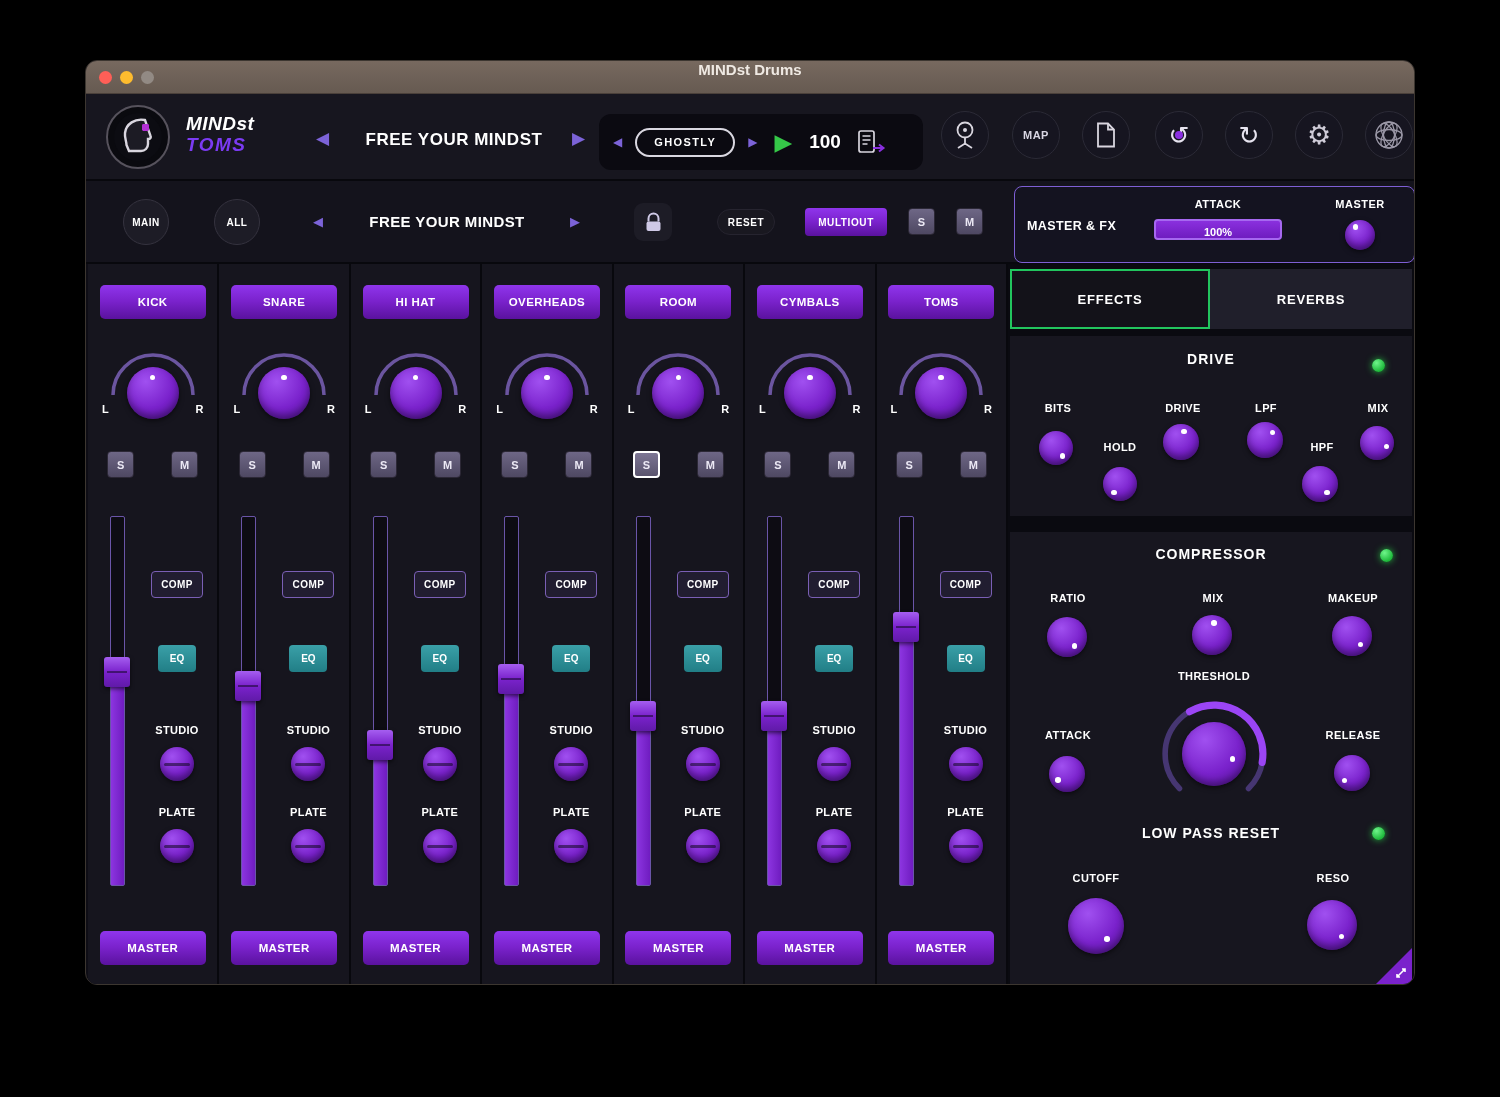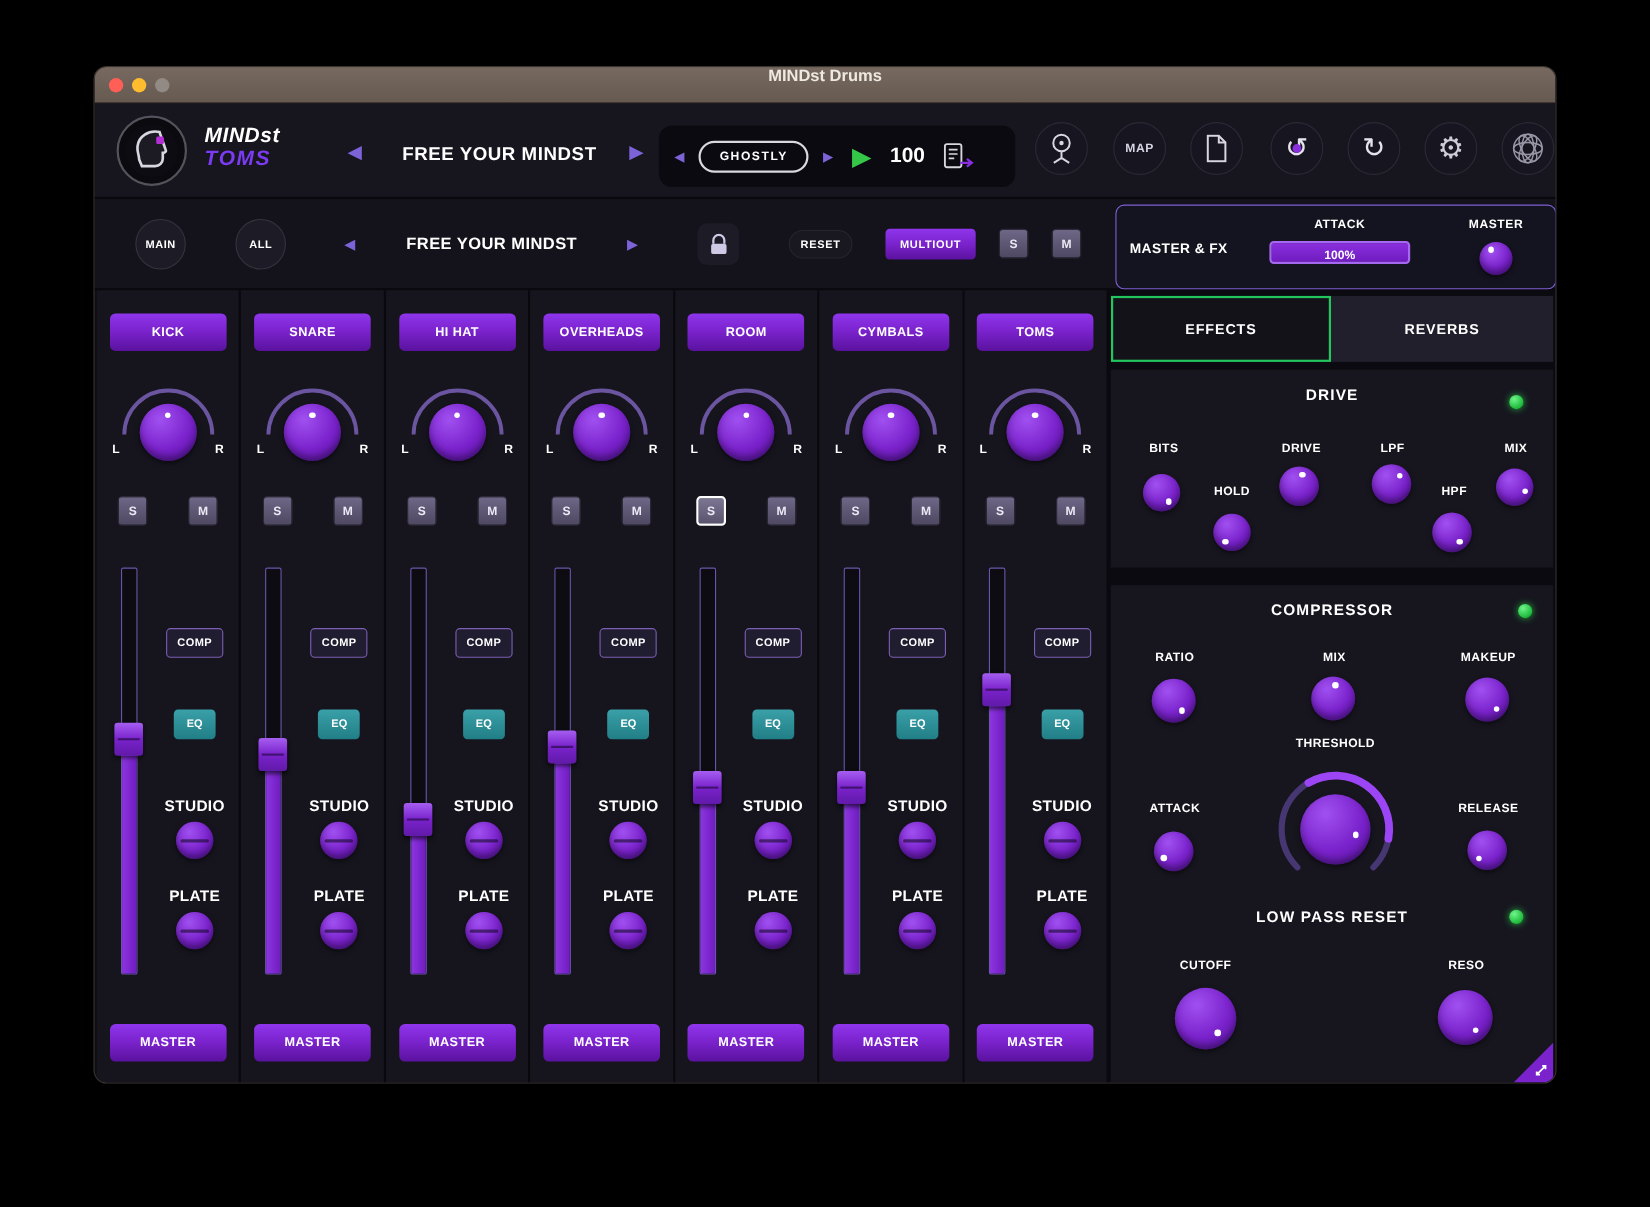--- a/index.html
+++ b/index.html
@@ -116,21 +116,21 @@
                  box-shadow:0 2px 4px rgba(0,0,0,.6); }
   .fader-thumb::after { content:""; position:absolute; left:3px; right:3px; top:50%;
                         height:2px; margin-top:-1px; background:rgba(20,8,40,.55); }
   .comp-btn { position:absolute; top:307px; left:63px; width:52px; height:27px; border-radius:4px;
               background:#211d30; border:1px solid #7a5fb5; color:#fff; font-size:10px;
               font-weight:bold; letter-spacing:.4px; }
   .eq-btn { position:absolute; top:381px; left:70px; width:38px; height:27px; border-radius:4px;
             background:linear-gradient(180deg,#3aa0a8,#217e86); border:none; color:#fff;
             font-size:10px; font-weight:bold; }
   .send-lbl { position:absolute; left:89px; transform:translateX(-50%); color:#fff;
-              font-size:14px; font-weight:bold; letter-spacing:.3px; }
+              font-size:11px; font-weight:bold; letter-spacing:.3px; }
   .studio-lbl{top:460px}.plate-lbl{top:542px}
   .send-knob { left:89px; transform:translateX(-50%); width:34px; height:34px; }
   .studio-knob{top:483px}.plate-knob{top:565px}
   .send-knob .dot-line { position:absolute; left:4px; right:4px; top:50%; height:3px;
                          margin-top:-1.5px; background:rgba(15,8,30,.55); border-radius:2px; }
   .ch-master { position:absolute; top:667px; left:50%; transform:translateX(-50%);
                width:106px; height:34px; }
 
   
   .right-panel { position:absolute; top:203px; left:922px; right:0; bottom:0; background:#0a0a10; }

